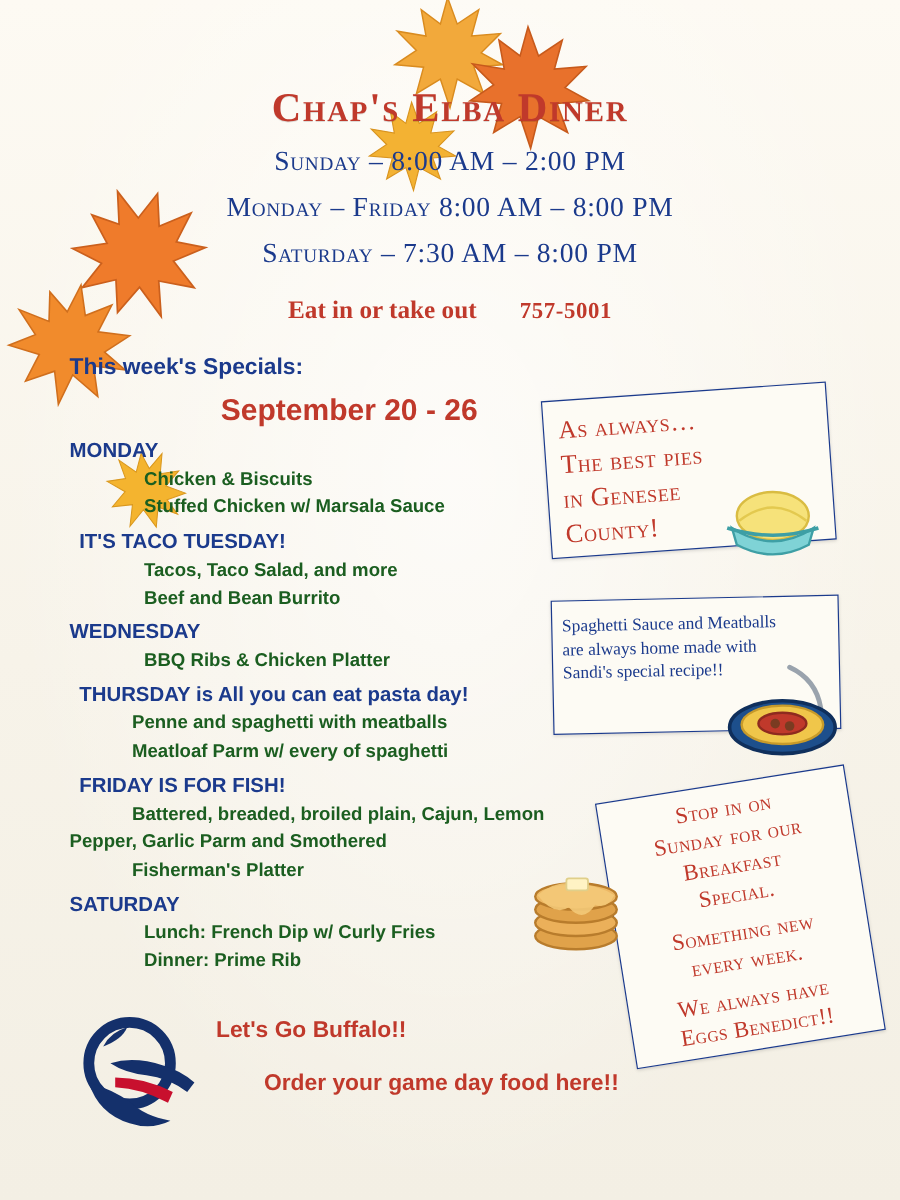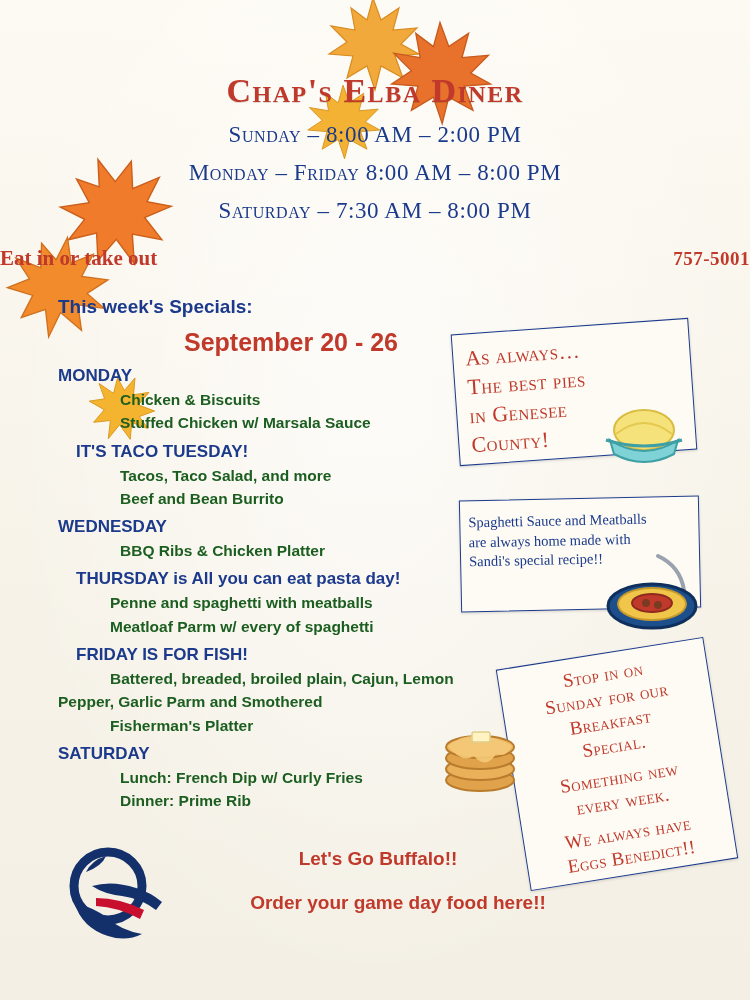--- a/index.html
+++ b/index.html
@@ -55,21 +55,21 @@
     color: #1b3a8c;
     font-family: "Liberation Serif", serif;
     font-size: 23px;
     font-variant: small-caps;
     letter-spacing: 0.6px;
     margin-top: 12px;
   }
   #eatin-row {
     margin-top: 22px;
     display: flex;
-    justify-content: space-between;
+    justify-content: center;
     align-items: baseline;
     gap: 36px;
   }
   #eatin-text {
     color: #c0392b;
     font-family: "Liberation Serif", serif;
     font-weight: bold;
     font-size: 21px;
   }
   #phone {
@@ -102,21 +102,21 @@
   .day-block {
     margin-top: 8px;
   }
   .day-title {
     color: #1b3a8c;
     font-weight: bold;
     font-size: 17px;
     margin-top: 9px;
     margin-bottom: 2px;
   }
-  .day-title.indent-a { margin-left: 18px; }
+  .day-title.indent-a { margin-left: 8px; }
   .day-item {
     color: #1b5e20;
     font-weight: bold;
     font-size: 15.5px;
     margin-left: 62px;
     margin-top: 5px;
     line-height: 1.18;
   }
   .day-item.wrap { margin-left: 52px; }
 
@@ -177,24 +177,23 @@
     font-size: 19px;
     letter-spacing: 0.4px;
     text-align: center;
     margin-top: 2px;
   }
   #sunday-box .pad { margin-top: 10px; }
 
   
   #footer {
     position: absolute;
-    left: 159px;
+    left: 172px;
     top: 848px;
     width: 430px;
-    text-align: center;
   }
   .footer-line {
     color: #c0392b;
     font-weight: bold;
     font-size: 19px;
   }
   #footer-l1 { margin-left: 8px; }
   #footer-l2 { margin-top: 22px; margin-left: 48px; }
 
   

